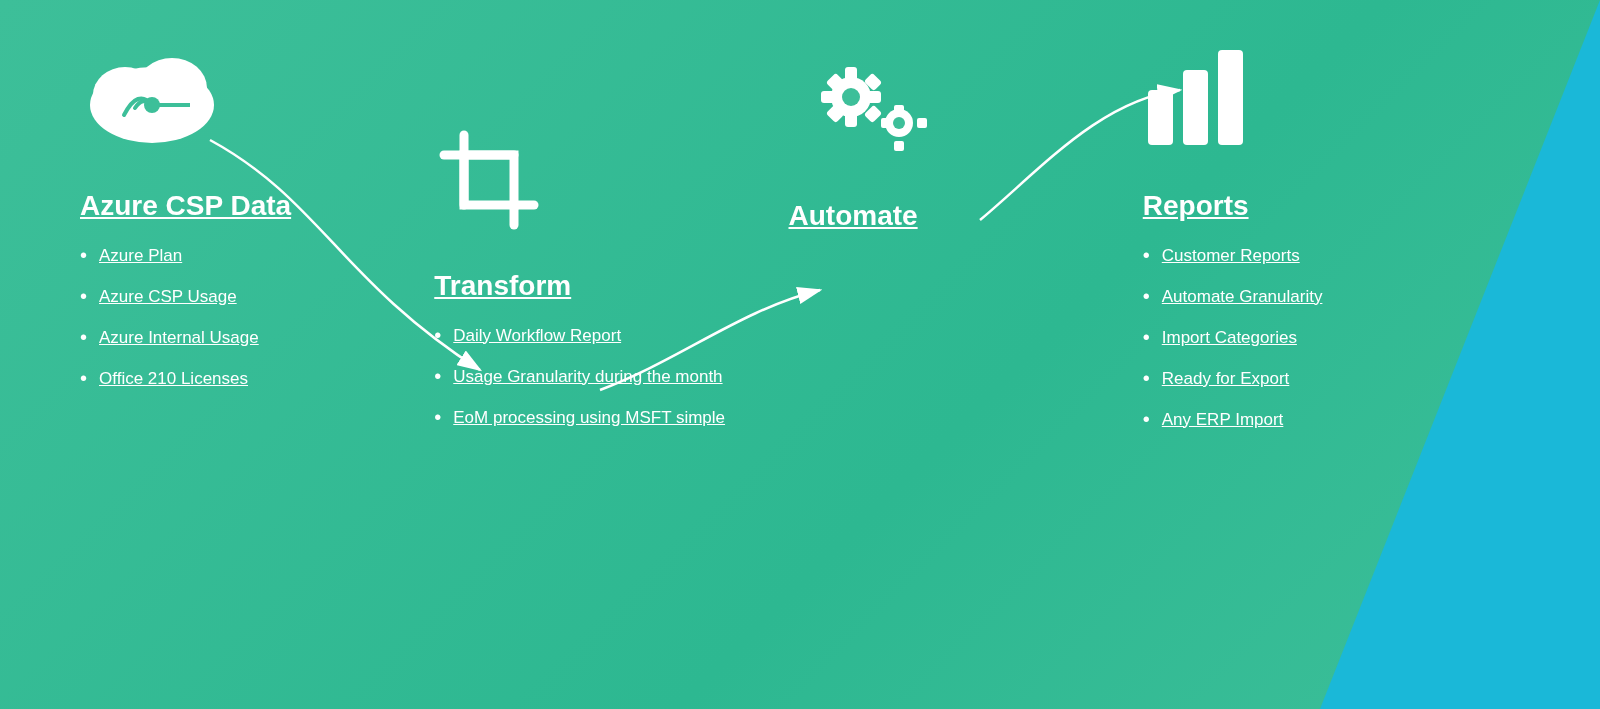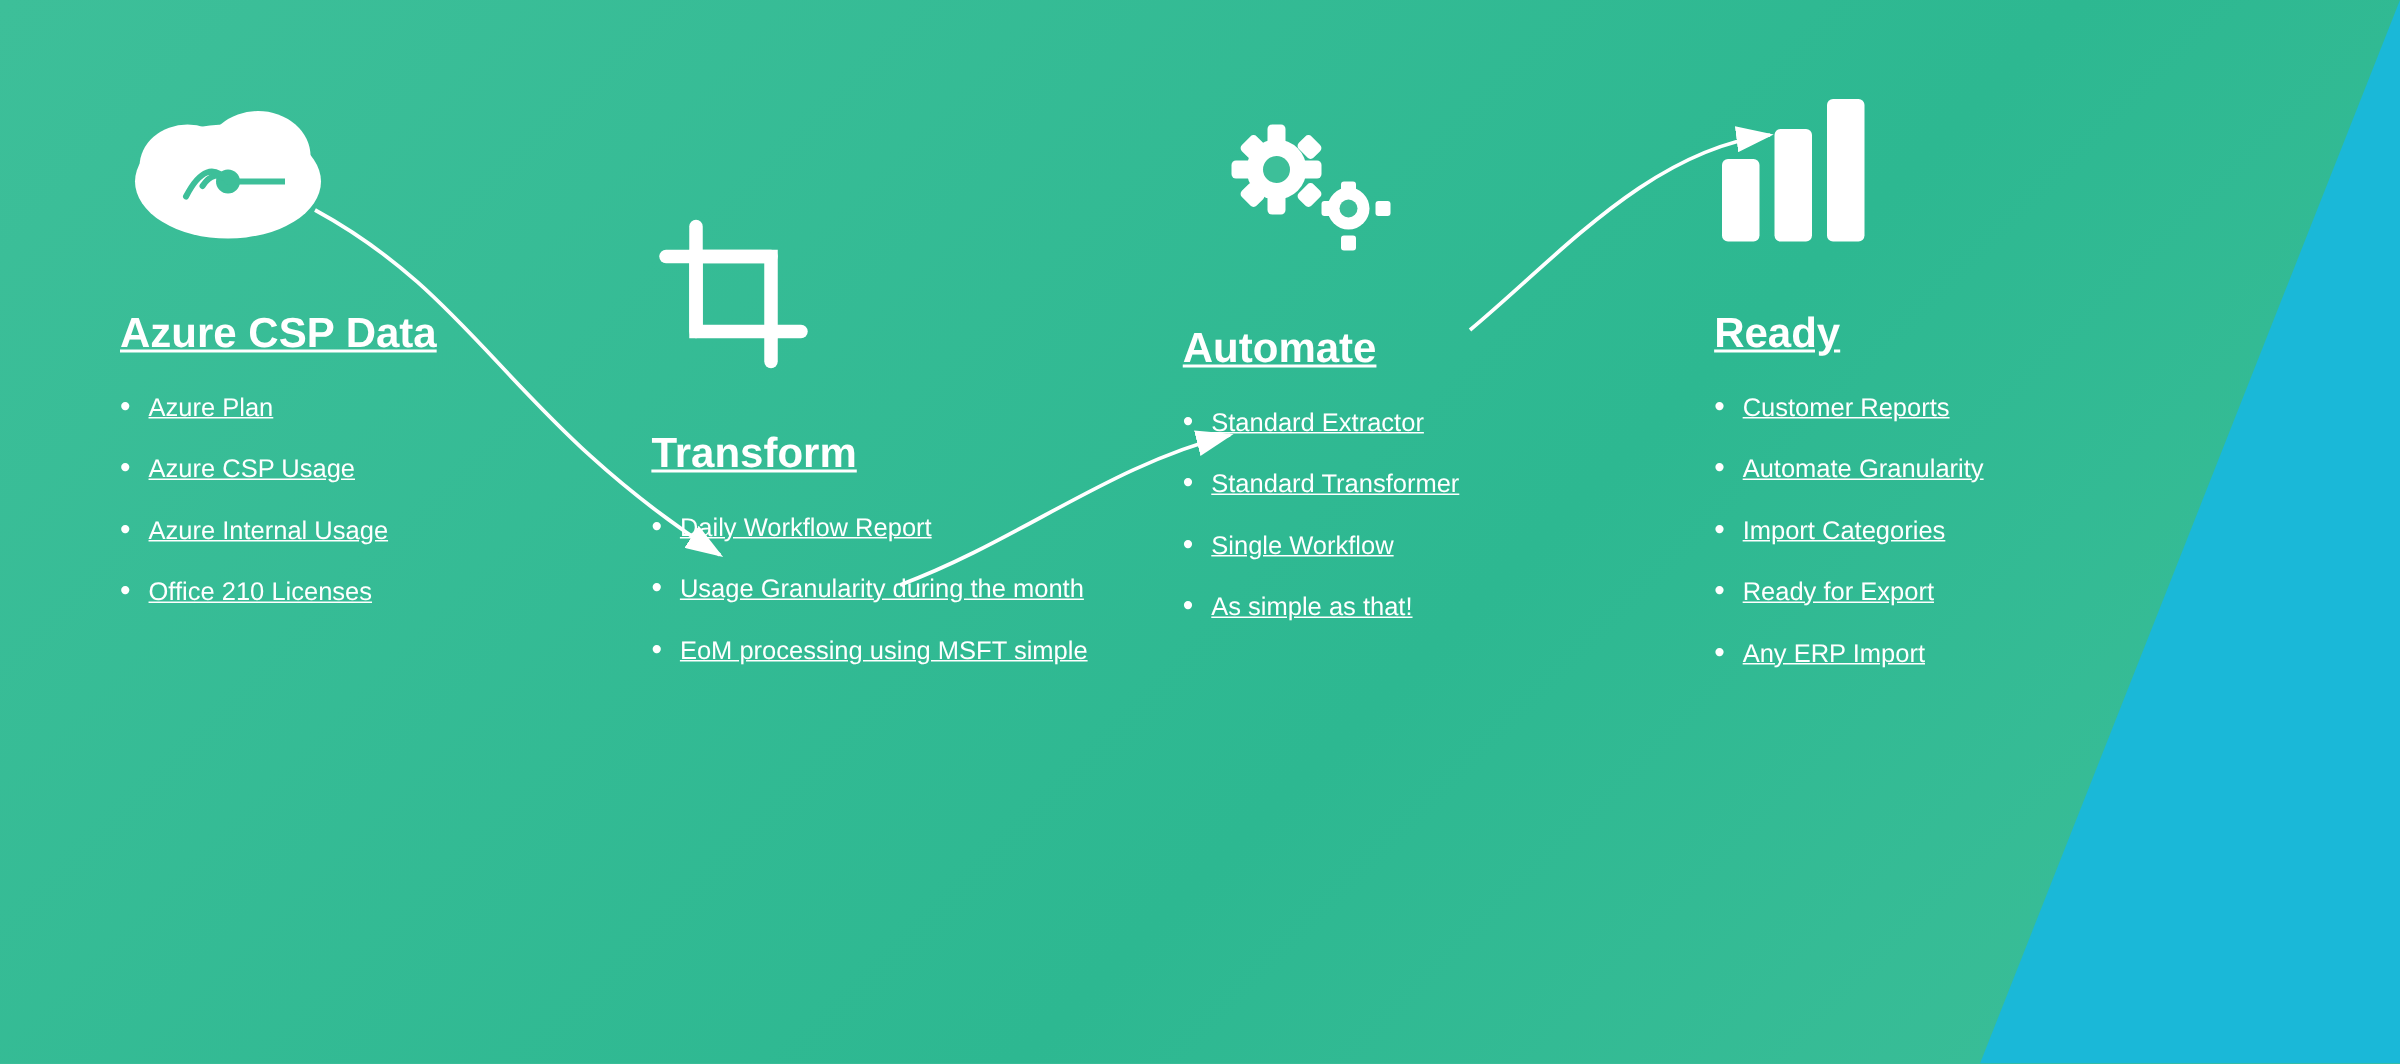--- a/index.html
+++ b/index.html
@@ -30,21 +30,21 @@
       border-width: 0 0 709px 280px;
       border-color: transparent transparent #1ab8d8 transparent;
     }
 
     .content {
       position: absolute;
       inset: 0;
       display: flex;
       flex-direction: row;
       align-items: flex-start;
-      padding: 46px 60px 30px 60px;
+      padding: 30px 60px 30px 60px;
       gap: 17px;
     }
 
     
     .section {
       flex: 1;
       display: flex;
       flex-direction: column;
       align-items: flex-start;
       padding: 10px 20px;
@@ -211,47 +211,33 @@
           <circle cx="28" cy="28" r="14" fill="white"></circle>
           <circle cx="28" cy="28" r="6" fill="#3dbf99"></circle>
           <rect x="23" y="10" width="10" height="10" rx="2" fill="white"></rect>
           <rect x="23" y="46" width="10" height="10" rx="2" fill="white"></rect>
           <rect x="10" y="23" width="10" height="10" rx="2" fill="white"></rect>
           <rect x="46" y="23" width="10" height="10" rx="2" fill="white"></rect>
         </g>
       </svg>
     </div>
     <div class="section-title">Automate</div>
-    <ul class="item-list">
-      <li>
-        <a>Standard Extractor</a>
-      </li>
-      <li>
-        <a>Standard Transformer</a>
-      </li>
-      <li>
-        <a>Single Workflow</a>
-      </li>
-      <li>
-        <a>As simple as that!</a>
-      </li>
-    </ul>
   </div>
 
   <div class="section" style="padding-right:100px;">
     <div class="icon-area">
 
       <svg width="110" height="115" viewBox="0 0 110 115" xmlns="http://www.w3.org/2000/svg">
 
         <rect x="5" y="50" width="25" height="55" rx="4" fill="white"></rect>
         <rect x="40" y="30" width="25" height="75" rx="4" fill="white"></rect>
         <rect x="75" y="10" width="25" height="95" rx="4" fill="white"></rect>
       </svg>
     </div>
-    <div class="section-title">Ready</div>
+    <div class="section-title">Reports</div>
     <ul class="item-list">
       <li>
         <a>Customer Reports</a>
       </li>
       <li>
         <a>Automate Granularity</a>
       </li>
       <li>
         <a>Import Categories</a>
       </li>

